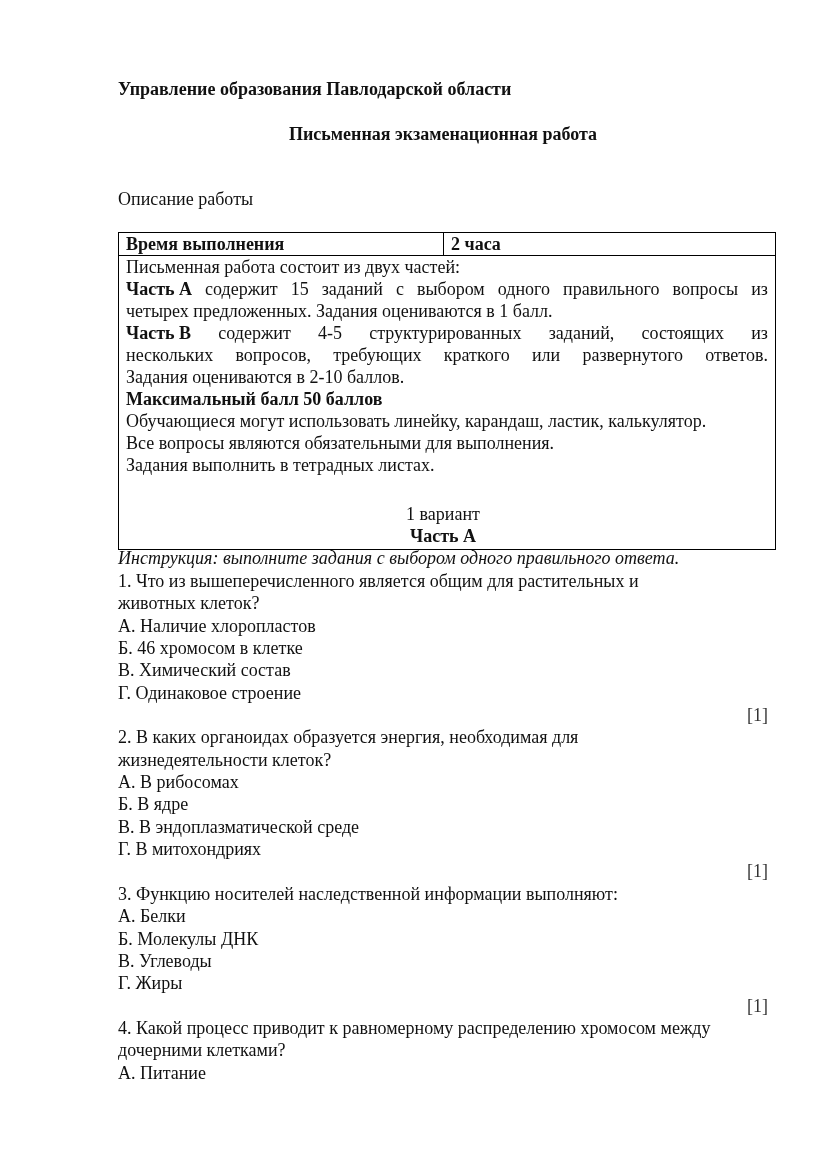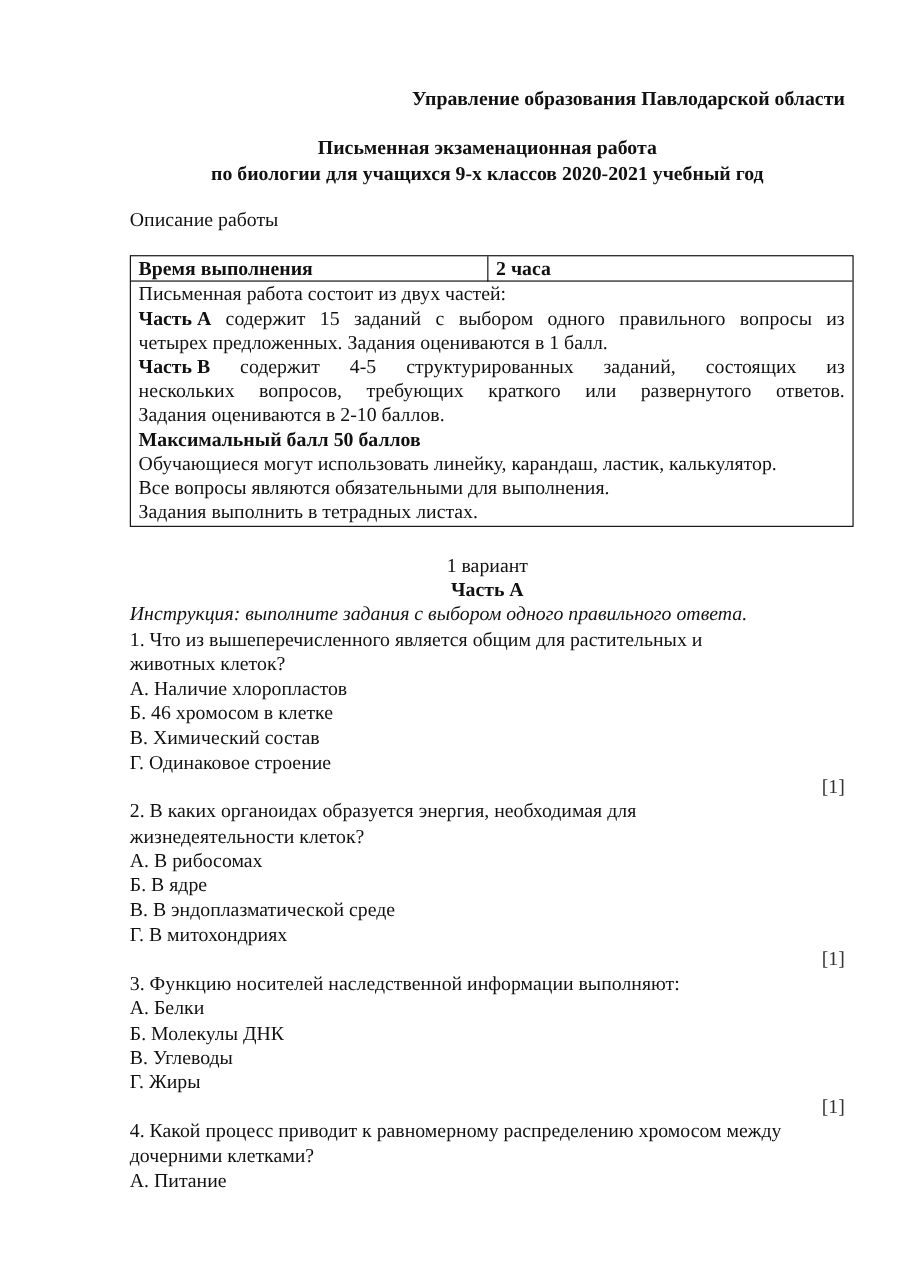--- a/index.html
+++ b/index.html
@@ -8,48 +8,47 @@
       font-family: "Liberation Serif", "DejaVu Serif", serif;
       color: #111111;
       font-size: 18px;
     }
     .page { position: absolute; left: 0; top: 0; width: 827px; height: 1170px; }
     .abs { position: absolute; white-space: nowrap; }
     .center { text-align: center; }
     .b { font-weight: bold; }
     .i { font-style: italic; }
 
-    .h-org { left: 118px; width: 650px; top: 78px; line-height: 22px; text-align: right; font-weight: bold; }
+    .h-org { left: 118px; width: 650px; top: 78px; line-height: 22px; text-align: left; font-weight: bold; }
     .h-title1 { left: 90px; width: 706px; top: 123px; line-height: 22px; text-align: center; font-weight: bold; font-family: Liberation Serif, serif; }
     .h-title2 { left: 90px; width: 706px; top: 147px; line-height: 22px; text-align: center; font-weight: bold; }
     .h-desc { left: 118px; top: 188px; line-height: 22px; font-weight: normal; }
 
     .tbl {
-      position: absolute; left: 118px; top: 232px; width: 658px; height: 247px;
+      position: absolute; left: 118px; top: 232px; width: 658px; height: 318px;
       border: 1px solid #000; box-sizing: border-box;
     }
     .tbl-head { position: absolute; left: 0; top: 0; width: 100%; height: 23px; border-bottom: 1px solid #000; box-sizing: border-box; }
     .tbl-head .c1 { position: absolute; left: 7px; top: 0; line-height: 22px; font-weight: bold; }
     .tbl-head .divider { position: absolute; left: 324px; top: 0; width: 1px; height: 23px; background: #000; }
     .tbl-head .c2 { position: absolute; left: 332px; top: 0; line-height: 22px; font-weight: bold; }
     .tbl-body { position: absolute; left: 7px; top: 23px; width: 642px; }
     .tbl-body .ln { position: absolute; left: 0; white-space: nowrap; line-height: 22px; }
     .justify { width: 642px; display: flex; justify-content: space-between; }
 
     .q-line { position: absolute; left: 118px; line-height: 22px; white-space: nowrap; text-align: right; }
     .score { position: absolute; right: 59px; line-height: 22px; color: #333; }
   </style>
 </head>
 <body>
 
 <div class="page">
 
   <div class="abs h-org">Управление образования Павлодарской области</div>
   <div class="abs h-title1">Письменная экзаменационная работа</div>
-  <div class="abs h-title2">по биологии для учащихся 9-х классов 2020-2021 учебный год</div>
   <div class="abs h-desc">Описание работы</div>
 
   <div class="tbl">
     <div class="tbl-head">
       <span class="c1">Время выполнения</span>
       <span class="divider"></span>
       <span class="c2">2 часа</span>
     </div>
     <div class="tbl-body">
       <div class="ln" style="top:0px">Письменная работа состоит из двух частей:</div>

